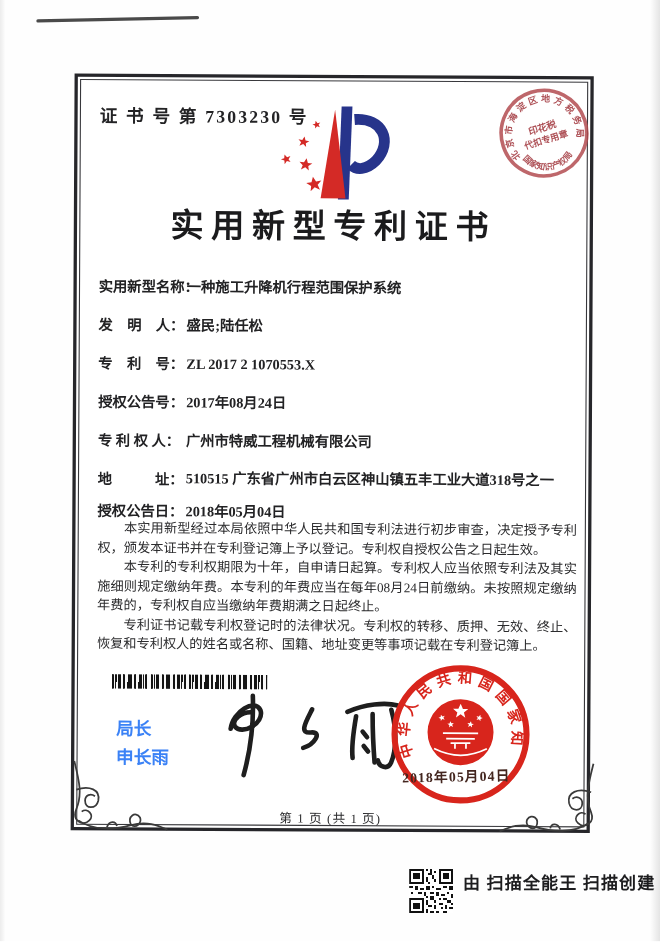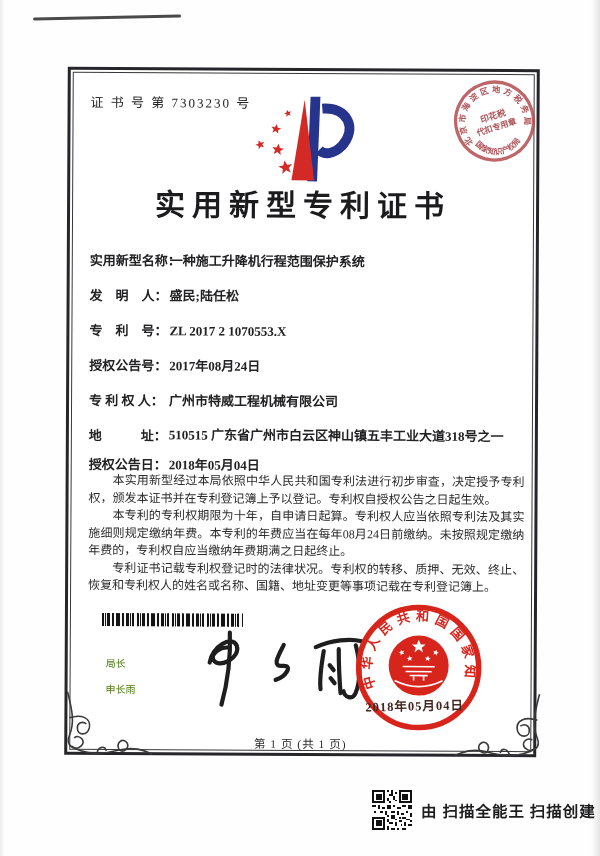--- a/index.html
+++ b/index.html
@@ -12,21 +12,21 @@
   .edge-shade-right { position:absolute; right:0; top:0; width:9px; height:100%;
       background:linear-gradient(to left, rgba(0,0,0,0.10), rgba(0,0,0,0)); }
   .edge-shade-left { position:absolute; left:0; top:0; width:5px; height:100%;
       background:linear-gradient(to right, rgba(0,0,0,0.07), rgba(0,0,0,0)); }
 
   
   .frame { position:absolute; left:66px; top:68px; width:472px; height:688px;
       border:3px solid #26262a; background:#fff; transform:rotate(0.3deg); }
   .frame::before { content:""; position:absolute; inset:2px; border:1px solid #38383c; pointer-events:none; }
 
-  .cert-no { position:absolute; left:20px; top:22px; font-size:13px; font-weight:400;
+  .cert-no { position:absolute; left:20px; top:22px; font-size:16px; font-weight:700;
       color:#232325; letter-spacing:2px; }
 
   .stamp-top { position:absolute; left:381px; top:6px; width:86px; height:86px;
       transform:rotate(-18deg); opacity:.92; }
 
   .logo { position:absolute; left:177px; top:23px; width:118px; height:92px; }
 
   .title { position:absolute; left:0; top:110px; width:100%; text-align:center;
       font-size:30px; font-weight:700; color:#1b1b1d; letter-spacing:7px; }
 
@@ -44,38 +44,38 @@
   .paragraphs { position:absolute; left:20px; top:402px; width:436px; font-size:12px;
       line-height:17.5px; color:#2b2b2d; text-align:justify; font-weight:500; }
   .paragraphs p { text-indent:2em; }
 
   .barcode { position:absolute; left:34px; top:543px; width:141px; height:13px;
       background-image:
         repeating-linear-gradient(90deg, #141414 0 2px, transparent 2px 5px),
         repeating-linear-gradient(90deg, #141414 0 1px, #f7f7f7 1px 3px, #141414 3px 4px, #f7f7f7 4px 7px);
       }
 
-  .director { position:absolute; left:38px; top:581px; font-size:10px; font-weight:400;
-      color:#4d7c0f; line-height:26px; }
+  .director { position:absolute; left:38px; top:581px; font-size:16px; font-weight:700;
+      color:#3b82f6; line-height:26px; }
 
   .signature { position:absolute; left:116px; top:550px; width:212px; height:92px; }
 
   .seal { position:absolute; left:286px; top:531px; width:130px; height:130px; }
   .seal-date { position:absolute; left:298px; top:623px; width:160px; font-size:12.5px;
       font-weight:700; color:#43261f; letter-spacing:1px; transform:rotate(-1.5deg); }
 
   .page-footer { position:absolute; left:0; top:664px; width:100%; text-align:center;
       font-size:11.5px; color:#2a2a2c; letter-spacing:1px; }
 
   .flourish { position:absolute; width:92px; height:70px; }
   .flourish.left { left:-6px; top:620px; }
   .flourish.right { left:386px; top:620px; transform:scaleX(-1); }
 
   
-  .scan-credit { position:absolute; left:372px; top:790px; display:flex; align-items:center; }
+  .scan-credit { position:absolute; left:372px; top:790px; display:flex; align-items:flex-start; }
   .qr { width:40px; height:40px; image-rendering:pixelated; }
   .credit-text { margin-left:9px; font-size:15.5px; font-weight:600; color:#1d1d1f;
       font-family:"Liberation Serif","DejaVu Serif",serif; letter-spacing:1px; white-space:nowrap; }
 </style>
 </head>
 <body>
 
 <div class="scan">
 
   <div class="artifact-line"></div>

